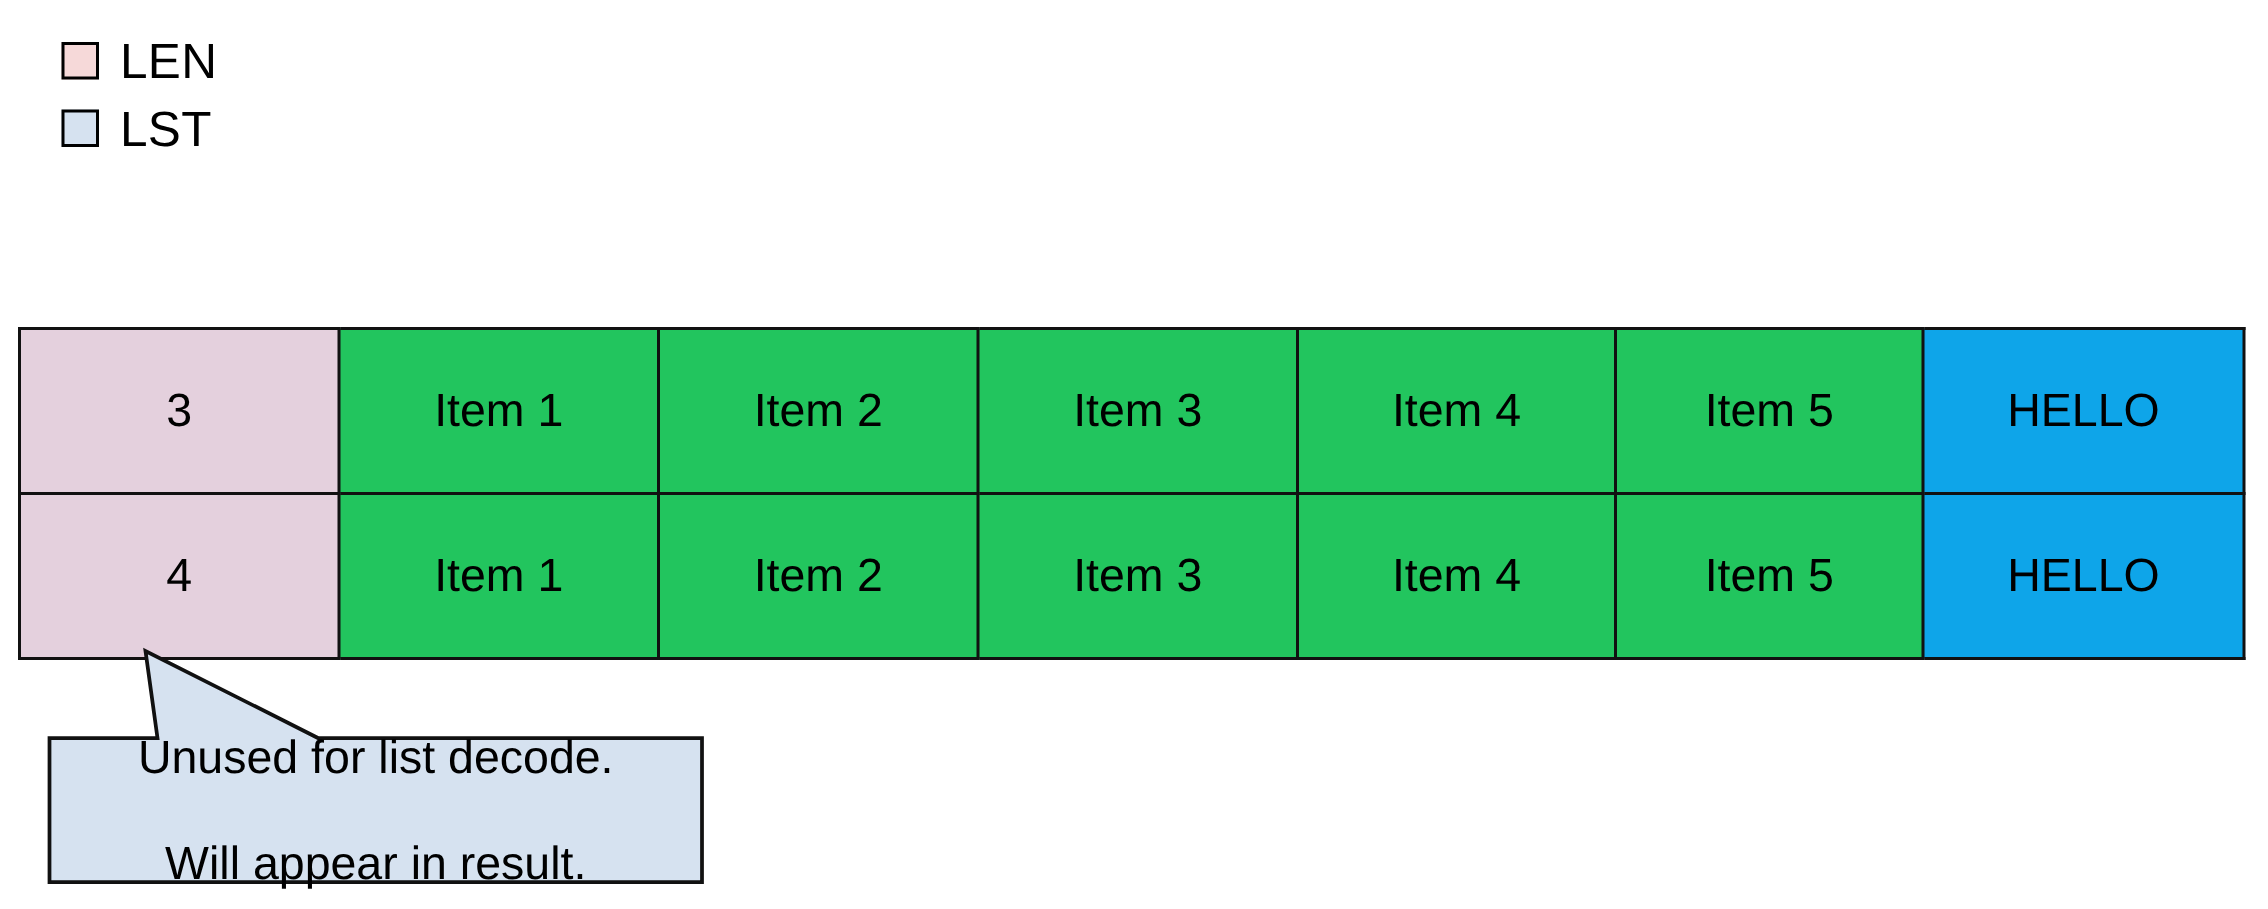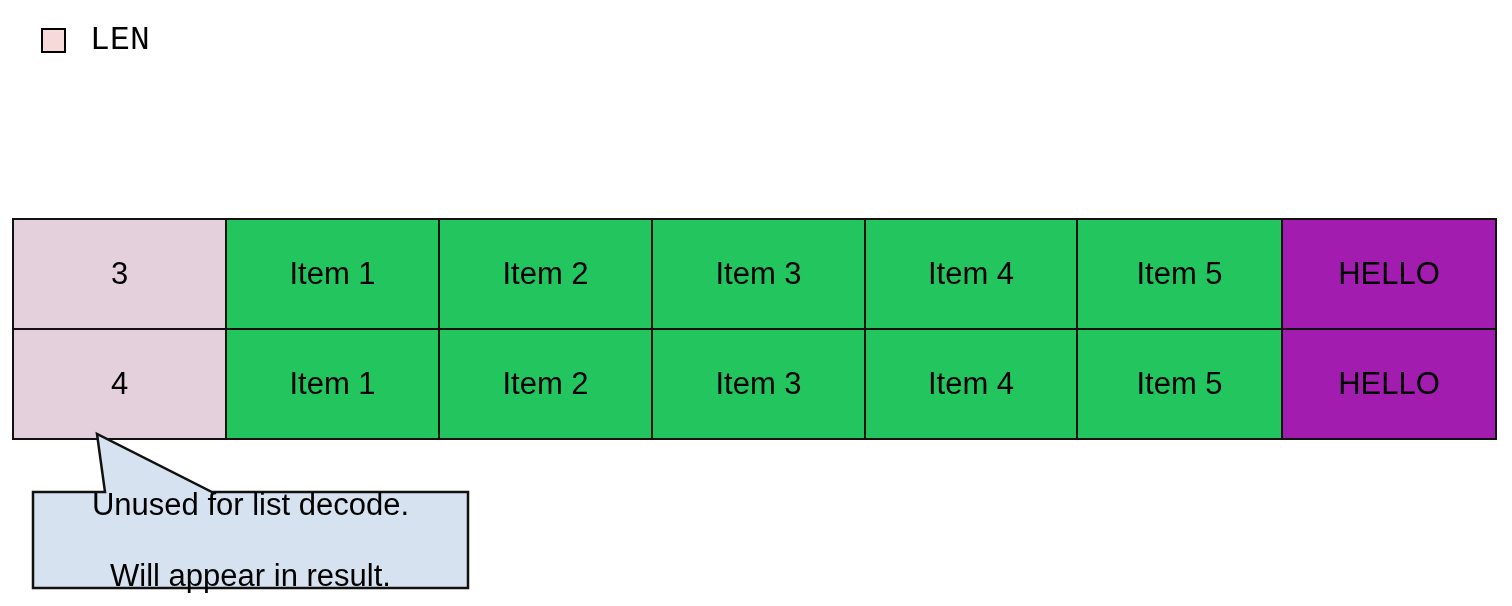--- a/index.html
+++ b/index.html
@@ -28,26 +28,25 @@
     height: 45px;
   }
   .legend-swatch {
     width: 25px;
     height: 25px;
     border: 2.5px solid #000000;
     box-sizing: border-box;
     flex: 0 0 auto;
   }
   .legend-label {
-    margin-left: 24px;
+    margin-left: 14px;
     font-size: 33px;
     line-height: 33px;
     letter-spacing: 0.2px;
     white-space: nowrap;
-    font-family: Liberation Mono, monospace;
   }
 
   
   #struct-table {
     position: absolute;
     left: 12px;
     top: 218px;
     width: 1483px;
     height: 216px;
     border-collapse: collapse;
@@ -57,21 +56,21 @@
     border: 2.5px solid #111111;
     text-align: center;
     vertical-align: middle;
     font-size: 31px;
     height: 108px;
     padding: 0;
     white-space: nowrap;
   }
   td.cell-len { background: #e4d0dd; }
   td.cell-lst { background: #22c55e; }
-  td.cell-fld { background: #a21caf; }
+  td.cell-fld { background: #0ea5e9; }
 
   
   #callout {
     position: absolute;
     left: 0;
     top: 425px;
     width: 520px;
     height: 175px;
   }
   #callout-svg {
@@ -97,20 +96,24 @@
     white-space: nowrap;
   }
 </style>
 </head>
 <body>
 
 <div id="legend">
   <div class="legend-row">
     <span class="legend-swatch" style="background:#f6d9d9"></span>
     <span class="legend-label">LEN</span>
+  </div>
+  <div class="legend-row">
+    <span class="legend-swatch" style="background:#d6e2f0"></span>
+    <span class="legend-label">LST</span>
   </div>
 </div>
 
 <table id="struct-table">
   <colgroup>
     <col style="width:213px">
     <col style="width:213px">
     <col style="width:213px">
     <col style="width:213px">
     <col style="width:212px">

